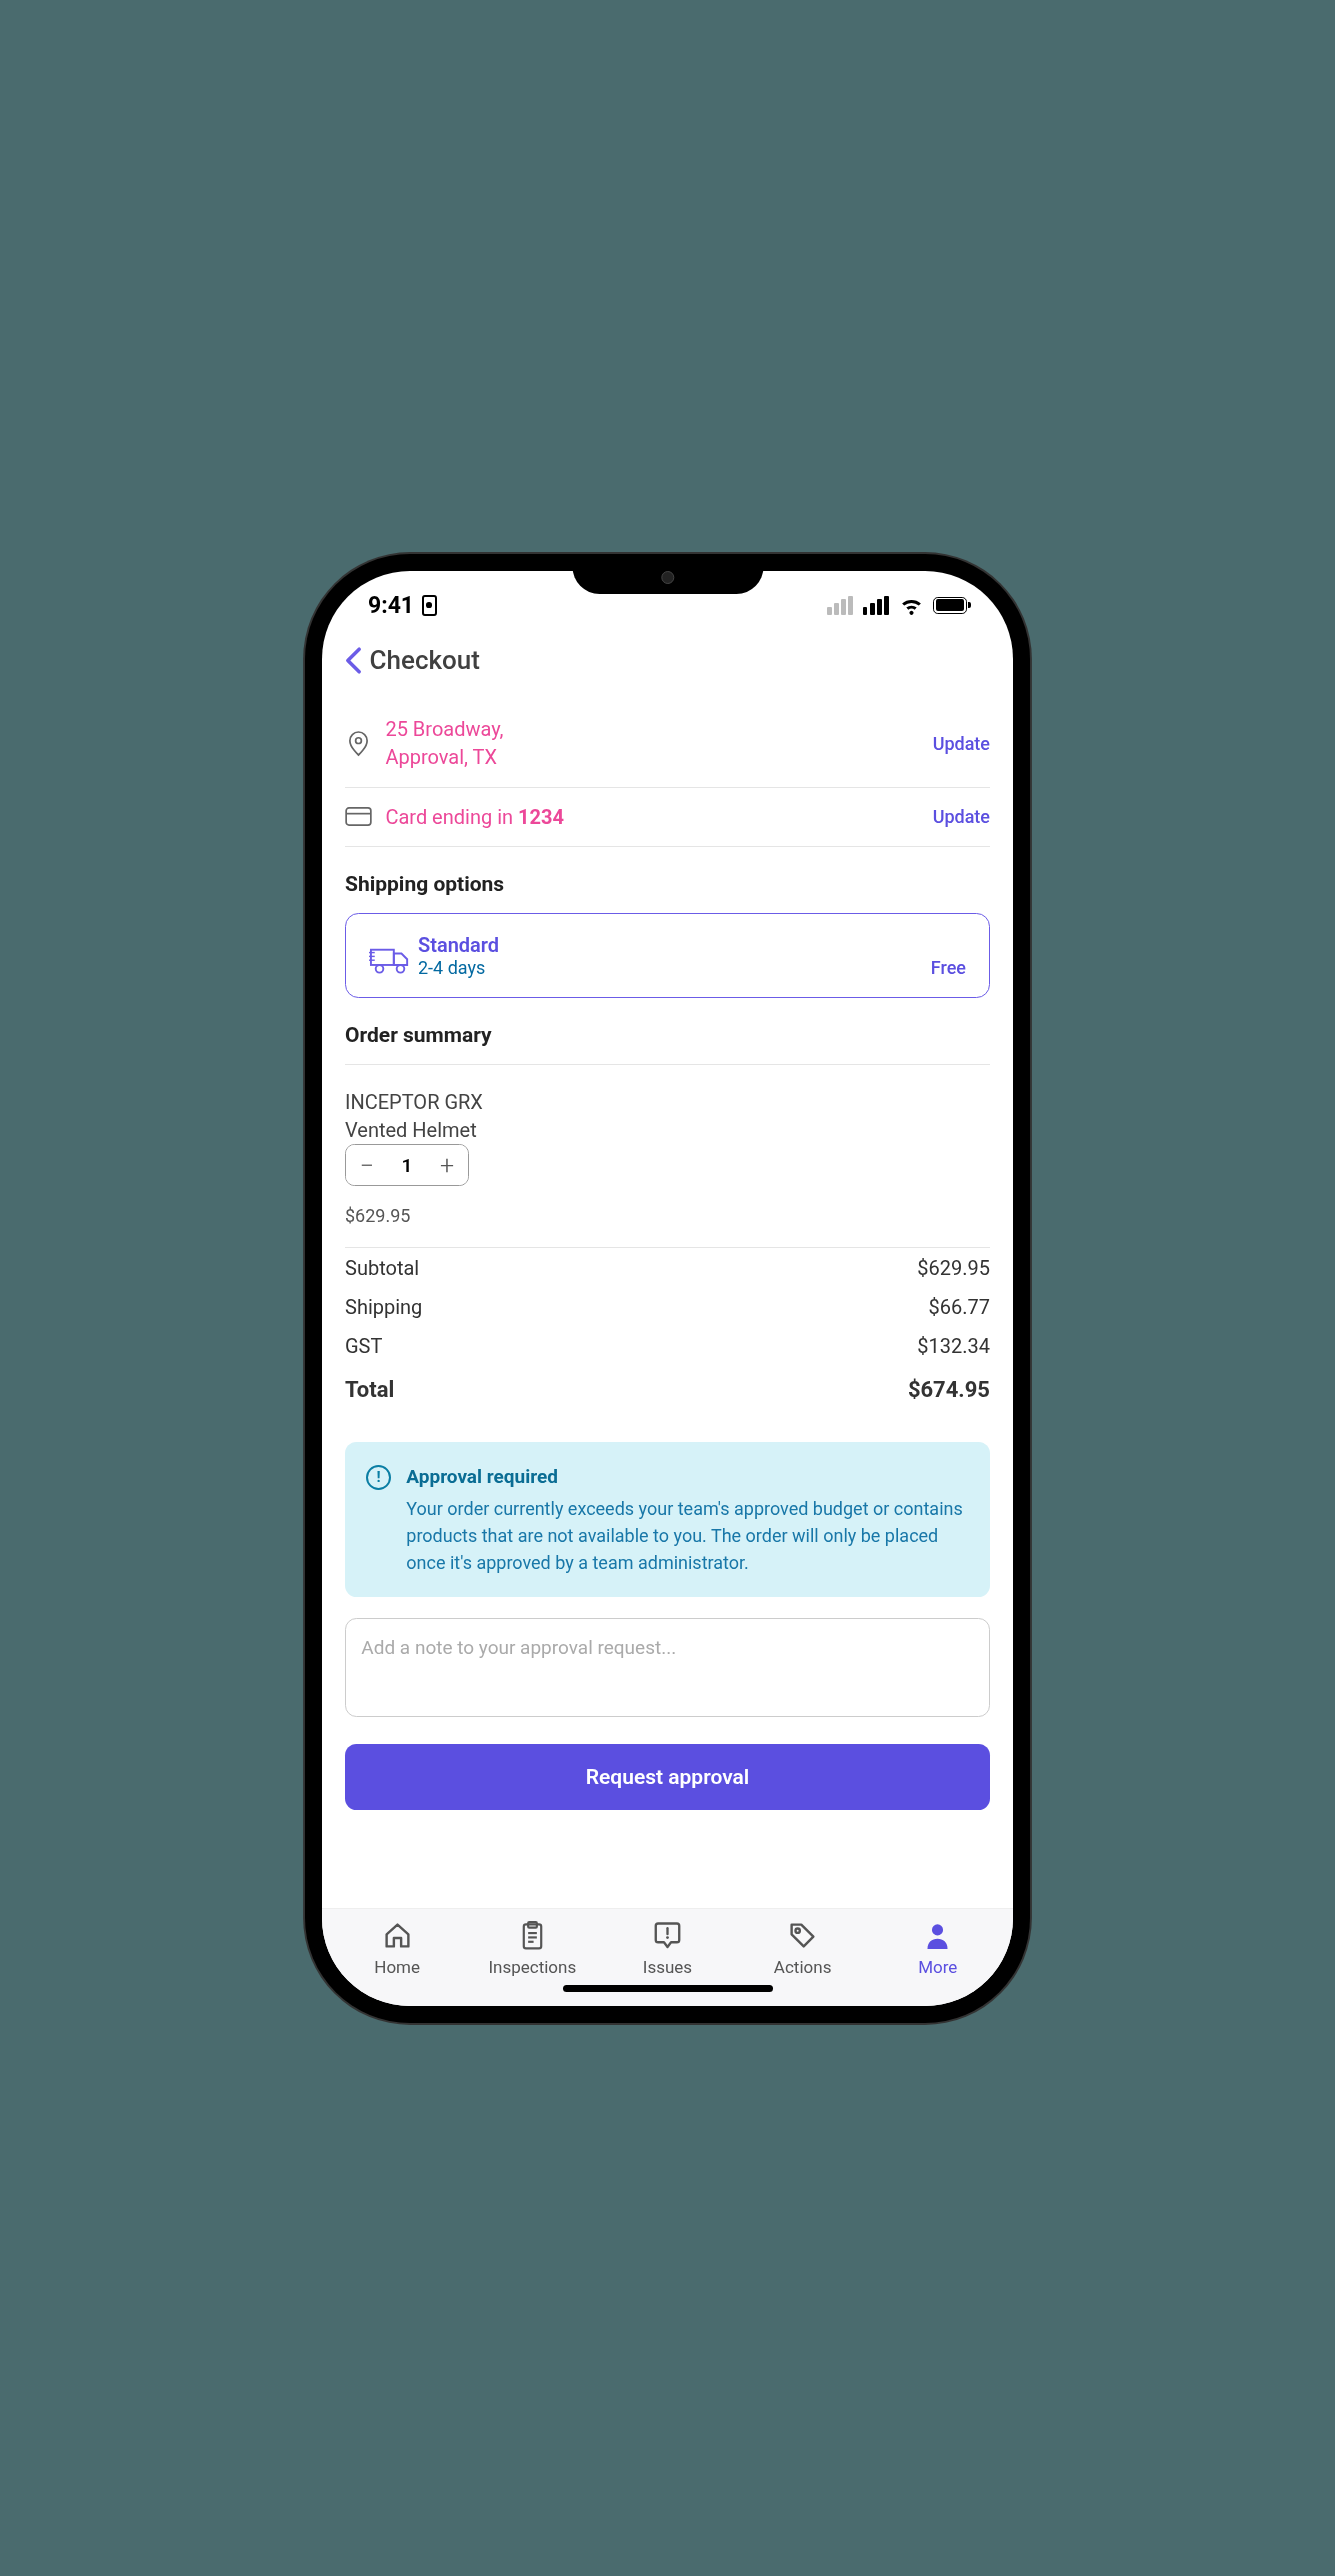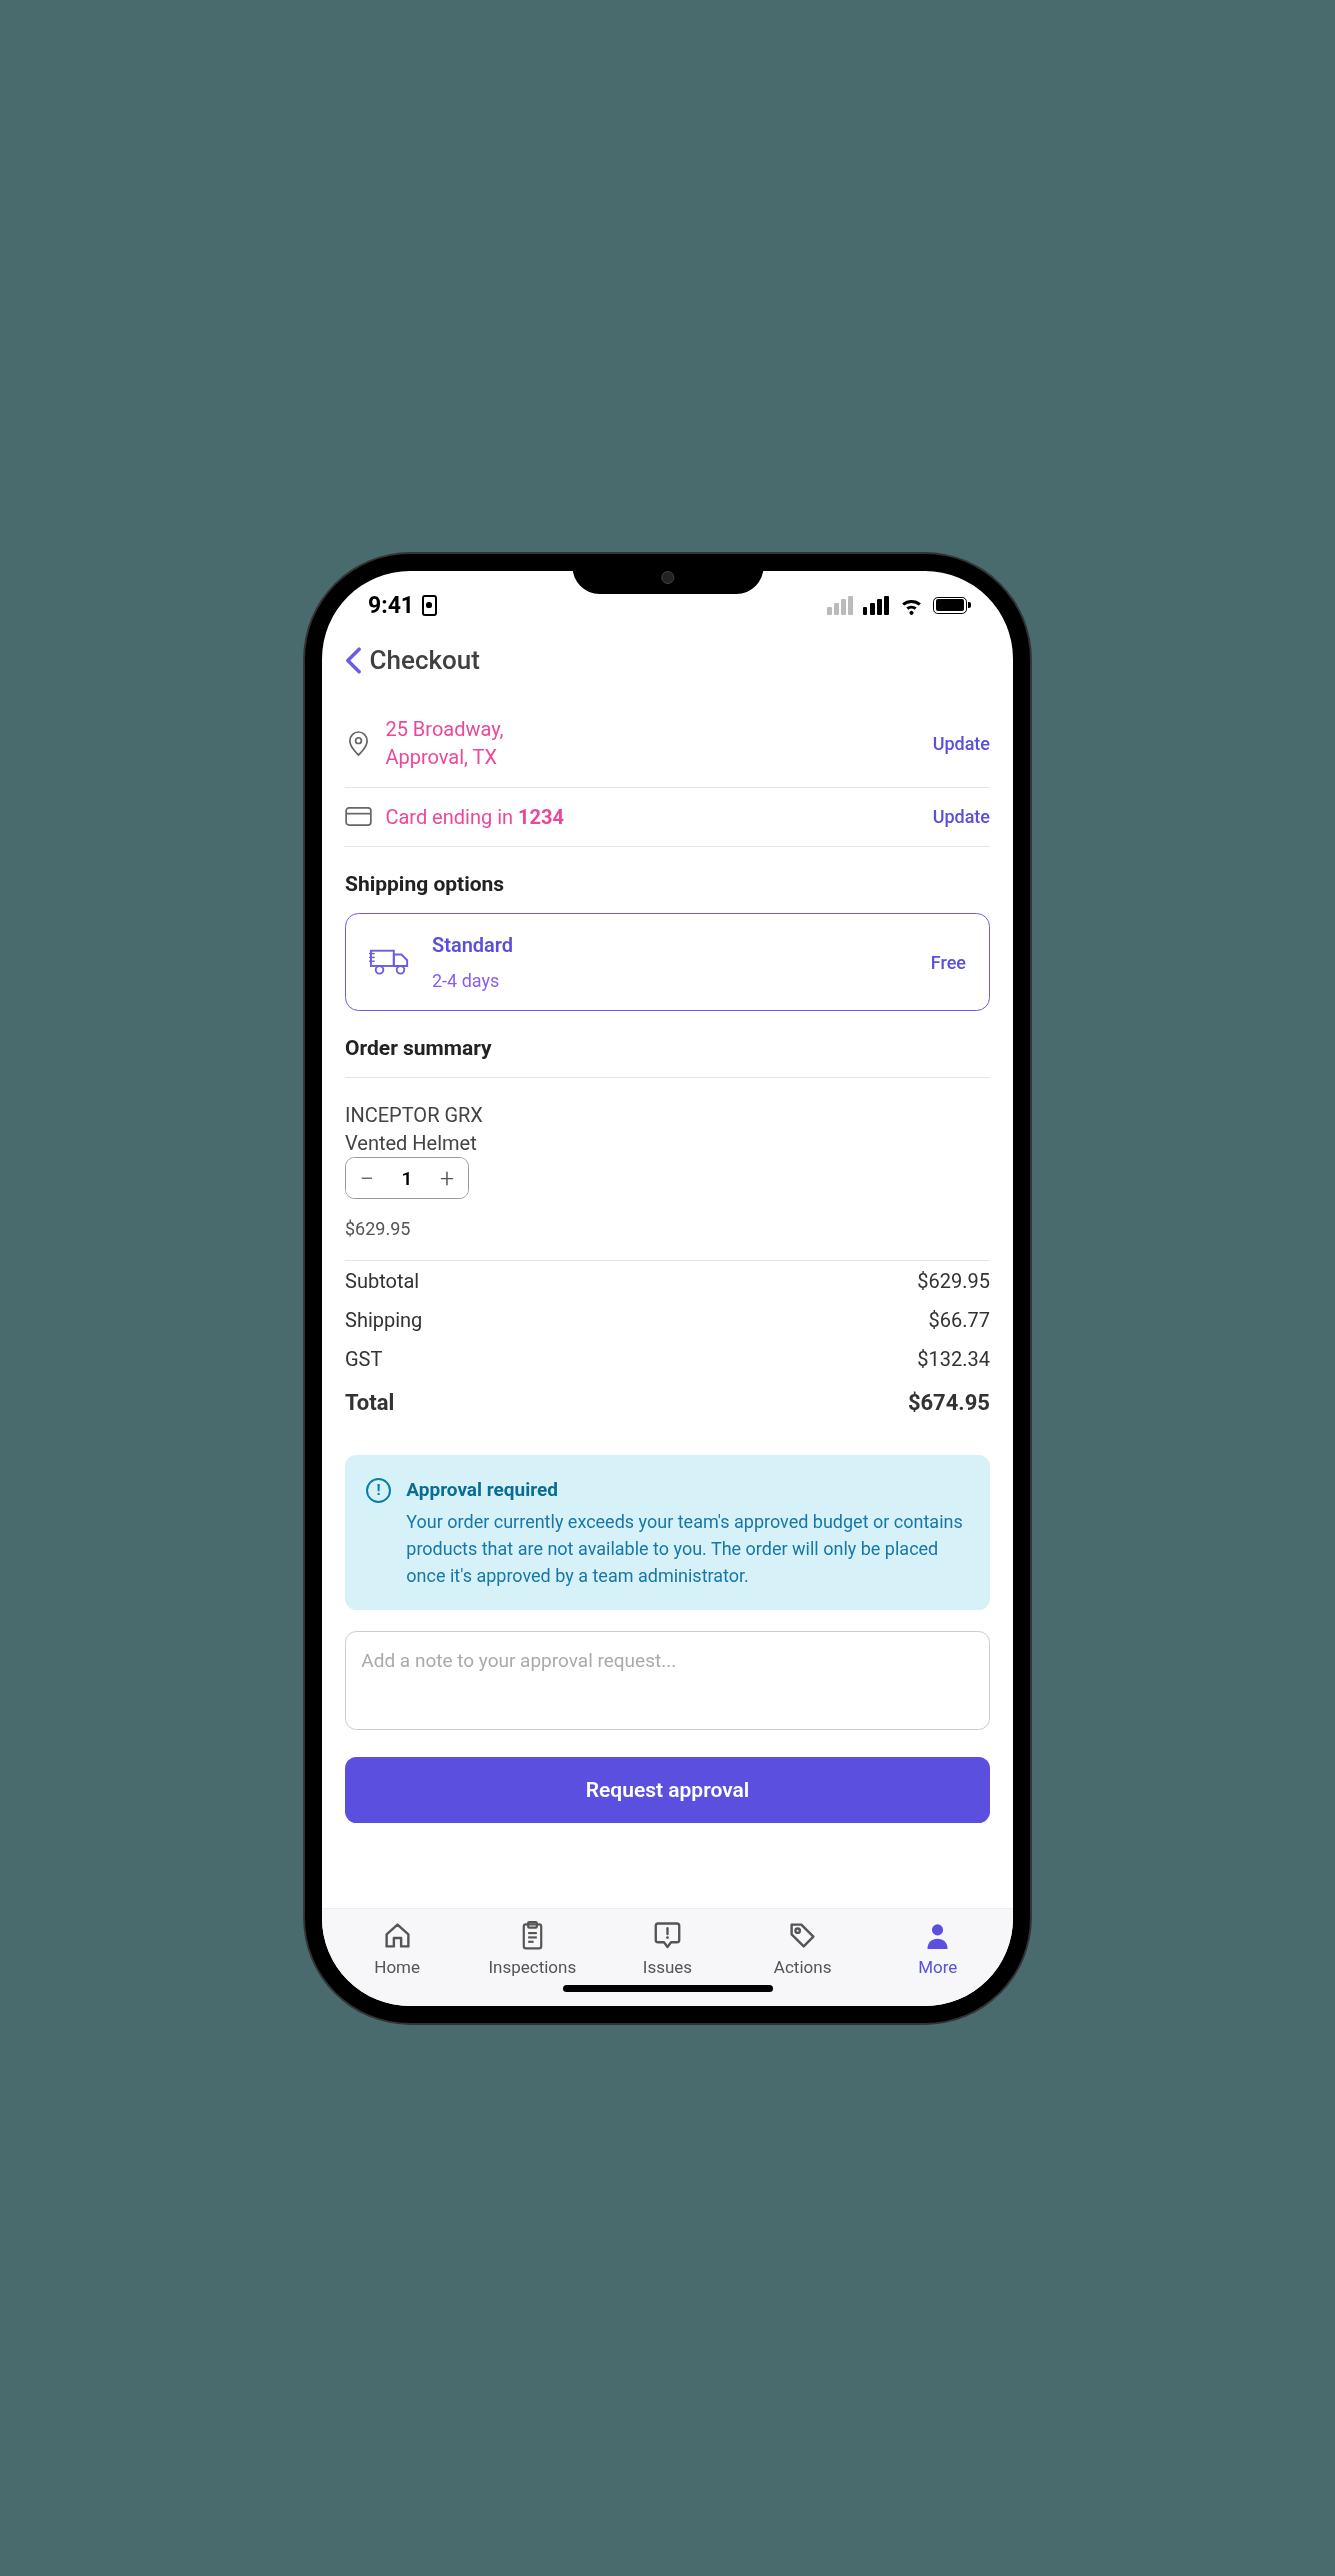--- a/index.html
+++ b/index.html
@@ -31,25 +31,25 @@
   
   .info-row { display: flex; align-items: center; gap: 13.4px; padding: 15.3px 0; border-bottom: 1px solid #e5e5e5; }
   .info-row:first-of-type { border-top: none; }
   .info-icon { width: 27px; height: 27px; flex-shrink: 0; display:flex; align-items:center; justify-content:center;}
   .info-text { flex: 1; font-size: 20px; color: #ec4899; line-height: 1.4; }
   .info-text strong { font-weight: 700; }
   .update-link { color: #5b4fe0; font-size: 18px; font-weight: 500; }
   
   .section-title { font-size: 21px; font-weight: 700; color: #222; margin: 25px 0 17px 0; }
   
-  .shipping-card { border: 1.9px solid #6b5ce7; border-radius: 13.4px; padding: 19px 23px; display: flex; align-items: center; gap: 21px; }
+  .shipping-card { border: 1.9px solid #6b5ce7; border-radius: 13.4px; padding: 19px 23px; display: flex; align-items: flex-end; gap: 7px; }
   .ship-icon { width: 42px; height: 34px; flex-shrink: 0; color:#6b5ce7; }
   .ship-info { flex: 1; }
   .ship-name { color: #5b4fe0; font-size: 20px; font-weight: 600; }
-  .ship-time { color: #8b5cf6; font-size: 18px; margin-top: 13px;}
+  .ship-time { color: #0369a1; font-size: 18px; margin-top: 0;}
   .ship-price { color: #5b4fe0; font-size: 18px; font-weight: 500; }
   
   .order-item { display: flex; justify-content: space-between; align-items: flex-start; padding: 23px 0 9.5px 0; border-top: 1px solid #e5e5e5; margin-top: 5.7px; flex-direction: column;}
   .item-info { font-size: 20px; color: #444; line-height: 1.4; }
   .qty-stepper { display: flex; align-items: center; border: 1.4px solid #999; border-radius: 9.5px; overflow: hidden; }
   .qty-btn { width: 42px; height: 40px; display: flex; align-items: center; justify-content: center; font-size: 25px; color: #555; background: #fff; border: none; cursor: pointer; font-weight: 300;}
   .qty-val { width: 38px; text-align: center; font-size: 19px; font-weight: 600; }
   .item-price { font-size: 18px; color: #555; padding: 9.5px 0 21px 0; border-bottom: 1px solid #e5e5e5; }
   
   .summary-line { display: flex; justify-content: space-between; padding: 7.6px 0; font-size: 20px; color: #333; }

